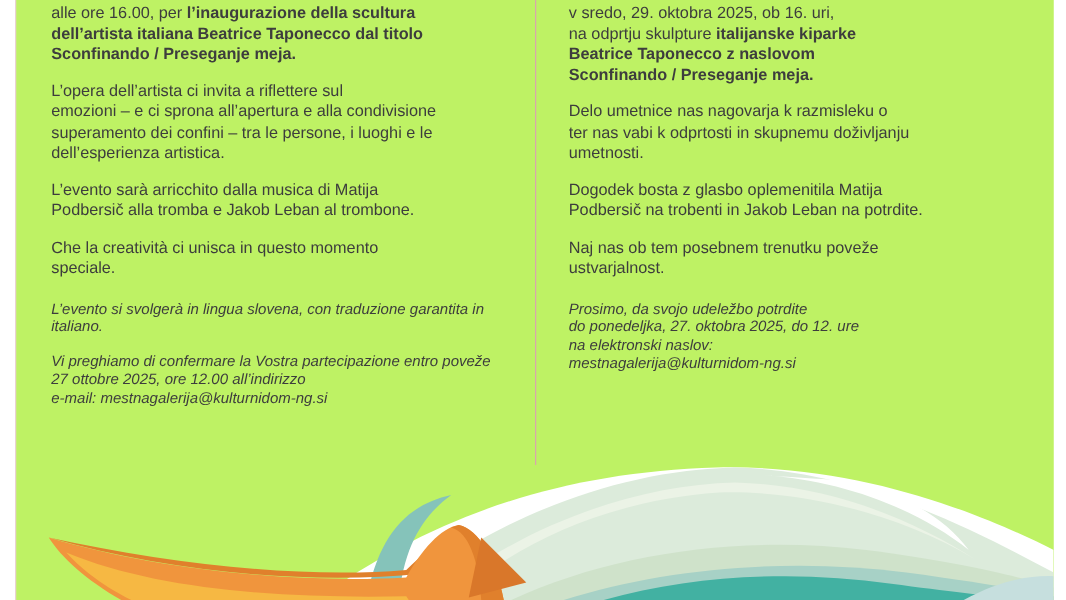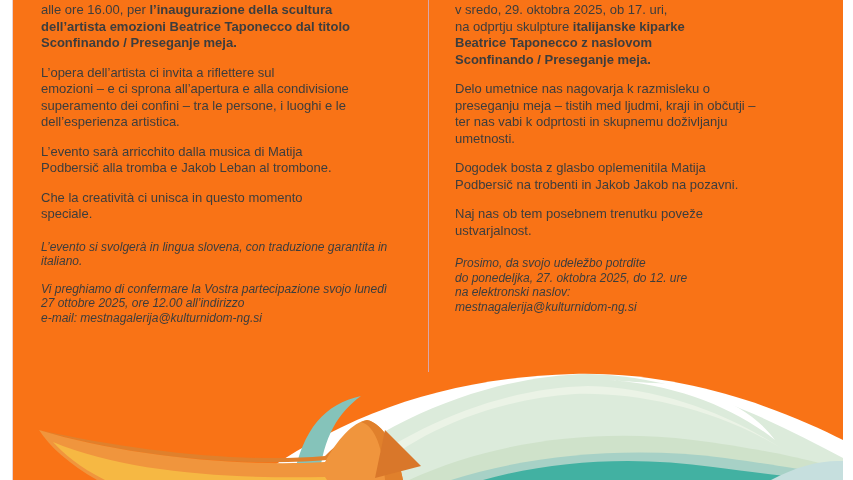--- a/index.html
+++ b/index.html
@@ -7,21 +7,21 @@
     width: 853px; height: 480px;
     background: #ffffff;
     overflow: hidden;
     position: relative;
     font-family: "Liberation Sans", sans-serif;
   }
   .card {
     position: absolute;
     left: 12px; top: 0;
     width: 830px; height: 480px;
-    background: #f97316;
+    background: #bef264;
     border-left: 1px solid #e9d2d2;
     overflow: hidden;
   }
   .divider {
     position: absolute;
     left: 415px; top: 0;
     width: 1px; height: 372px;
     background: #d9a7ab;
   }
   .col {
@@ -55,21 +55,21 @@
 </head>
 <body>
 
 <div class="card">
 
   <div class="divider"></div>
 
   <div class="col col-left">
     <p class="intro">
       <span class="ln"><span>alle ore 16.00, per </span><b>l’inaugurazione della scultura</b></span>
-      <b class="ln">dell’artista emozioni Beatrice Taponecco dal titolo</b>
+      <b class="ln">dell’artista italiana Beatrice Taponecco dal titolo</b>
       <b class="ln">Sconfinando / Preseganje meja.</b>
     </p>
     <p class="body">
         <span class="ln">L’opera dell’artista ci invita a riflettere sul</span>
         <span class="ln">emozioni – e ci sprona all’apertura e alla condivisione</span>
         <span class="ln">superamento dei confini – tra le persone, i luoghi e le</span>
         <span class="ln">dell’esperienza artistica.</span>
       </p>
     <p class="body">
         <span class="ln">L’evento sarà arricchito dalla musica di Matija</span>
@@ -77,41 +77,40 @@
       </p>
     <p class="body strong">
         <span class="ln">Che la creatività ci unisca in questo momento</span>
         <span class="ln">speciale.</span>
       </p>
     <p class="note">
         <span class="ln">L’evento si svolgerà in lingua slovena, con traduzione garantita in</span>
         <span class="ln">italiano.</span>
       </p>
     <p class="note">
-      <span><span class="ln">Vi preghiamo di confermare la Vostra partecipazione svojo lunedì</span><span class="ln">27 ottobre 2025, ore 12.00 all’indirizzo</span></span>
+      <span><span class="ln">Vi preghiamo di confermare la Vostra partecipazione entro poveže</span><span class="ln">27 ottobre 2025, ore 12.00 all’indirizzo</span></span>
       <span class="ln">e-mail: mestnagalerija@kulturnidom-ng.si</span>
     </p>
   </div>
 
   <div class="col col-right">
     <p class="intro">
-      <span class="ln">v sredo, 29. oktobra 2025, ob 17. uri,</span>
+      <span class="ln">v sredo, 29. oktobra 2025, ob 16. uri,</span>
       <span class="ln"><span>na odprtju skulpture </span><b>italijanske kiparke</b></span>
       <b class="ln">Beatrice Taponecco z naslovom</b>
       <b class="ln">Sconfinando / Preseganje meja.</b>
     </p>
     <p class="body">
         <span class="ln">Delo umetnice nas nagovarja k razmisleku o</span>
-        <span class="ln">preseganju meja – tistih med ljudmi, kraji in občutji –</span>
         <span class="ln">ter nas vabi k odprtosti in skupnemu doživljanju</span>
         <span class="ln">umetnosti.</span>
       </p>
     <p class="body">
         <span class="ln">Dogodek bosta z glasbo oplemenitila Matija</span>
-        <span class="ln">Podbersič na trobenti in Jakob Jakob na pozavni.</span>
+        <span class="ln">Podbersič na trobenti in Jakob Leban na potrdite.</span>
       </p>
     <p class="body strong">
         <span class="ln">Naj nas ob tem posebnem trenutku poveže</span>
         <span class="ln">ustvarjalnost.</span>
       </p>
     <p class="note">
       <span><span class="ln">Prosimo, da svojo udeležbo potrdite</span><span class="ln">do ponedeljka, 27. oktobra 2025, do 12. ure</span><span class="ln">na elektronski naslov:</span></span>
       <span class="ln">mestnagalerija@kulturnidom-ng.si</span>
     </p>
   </div>

